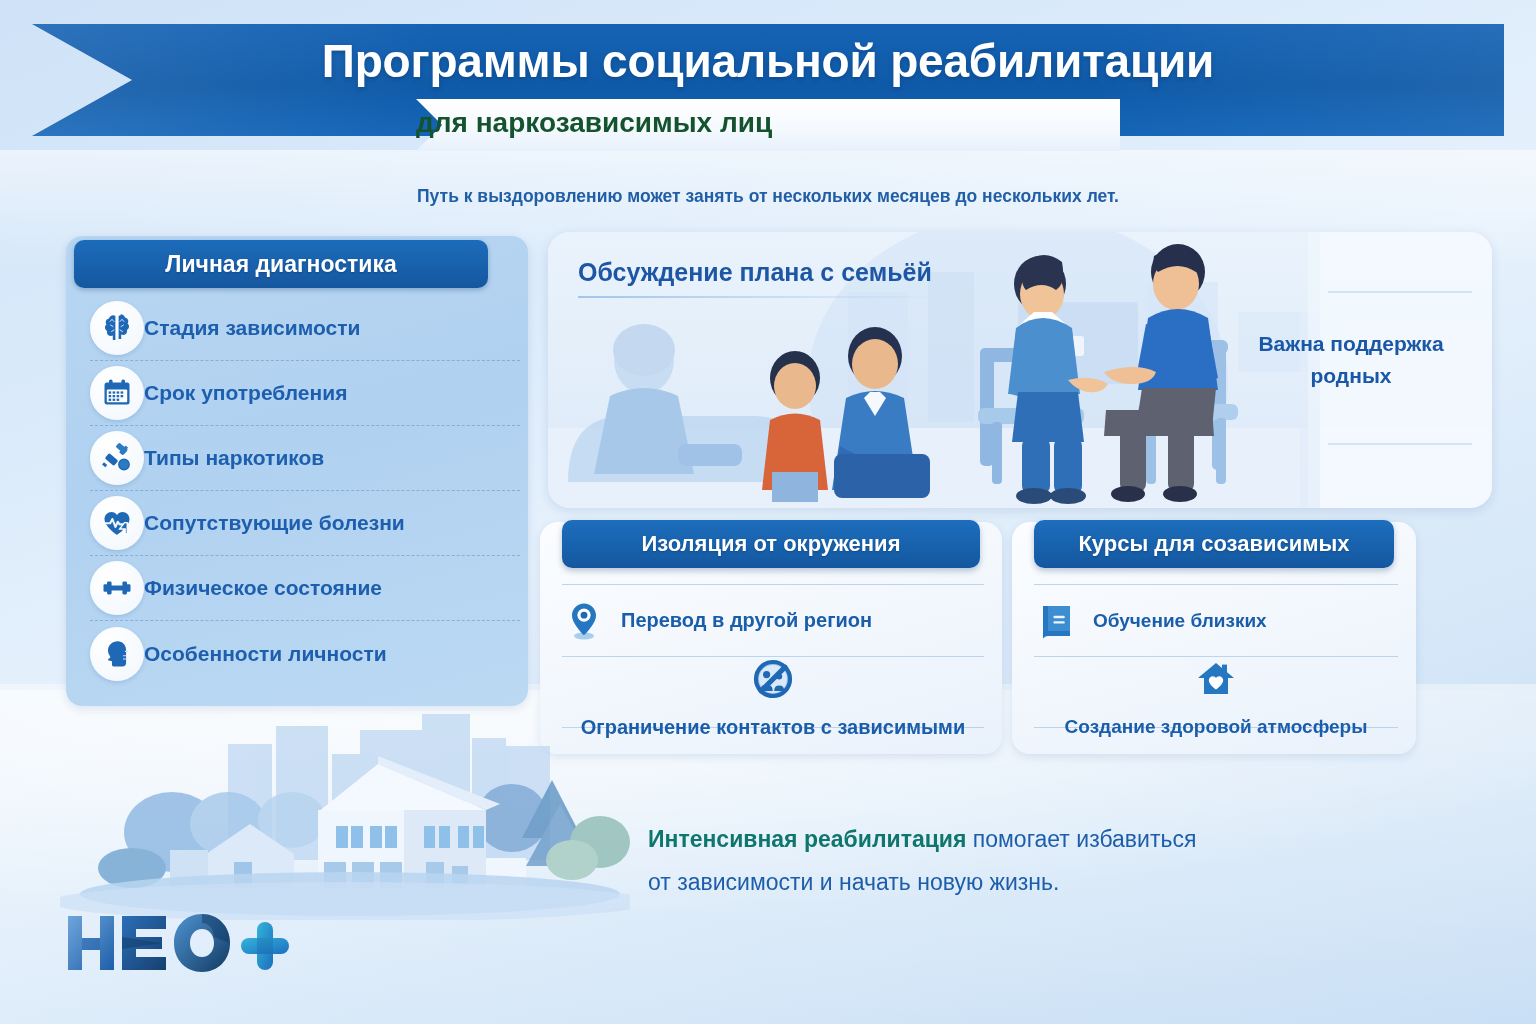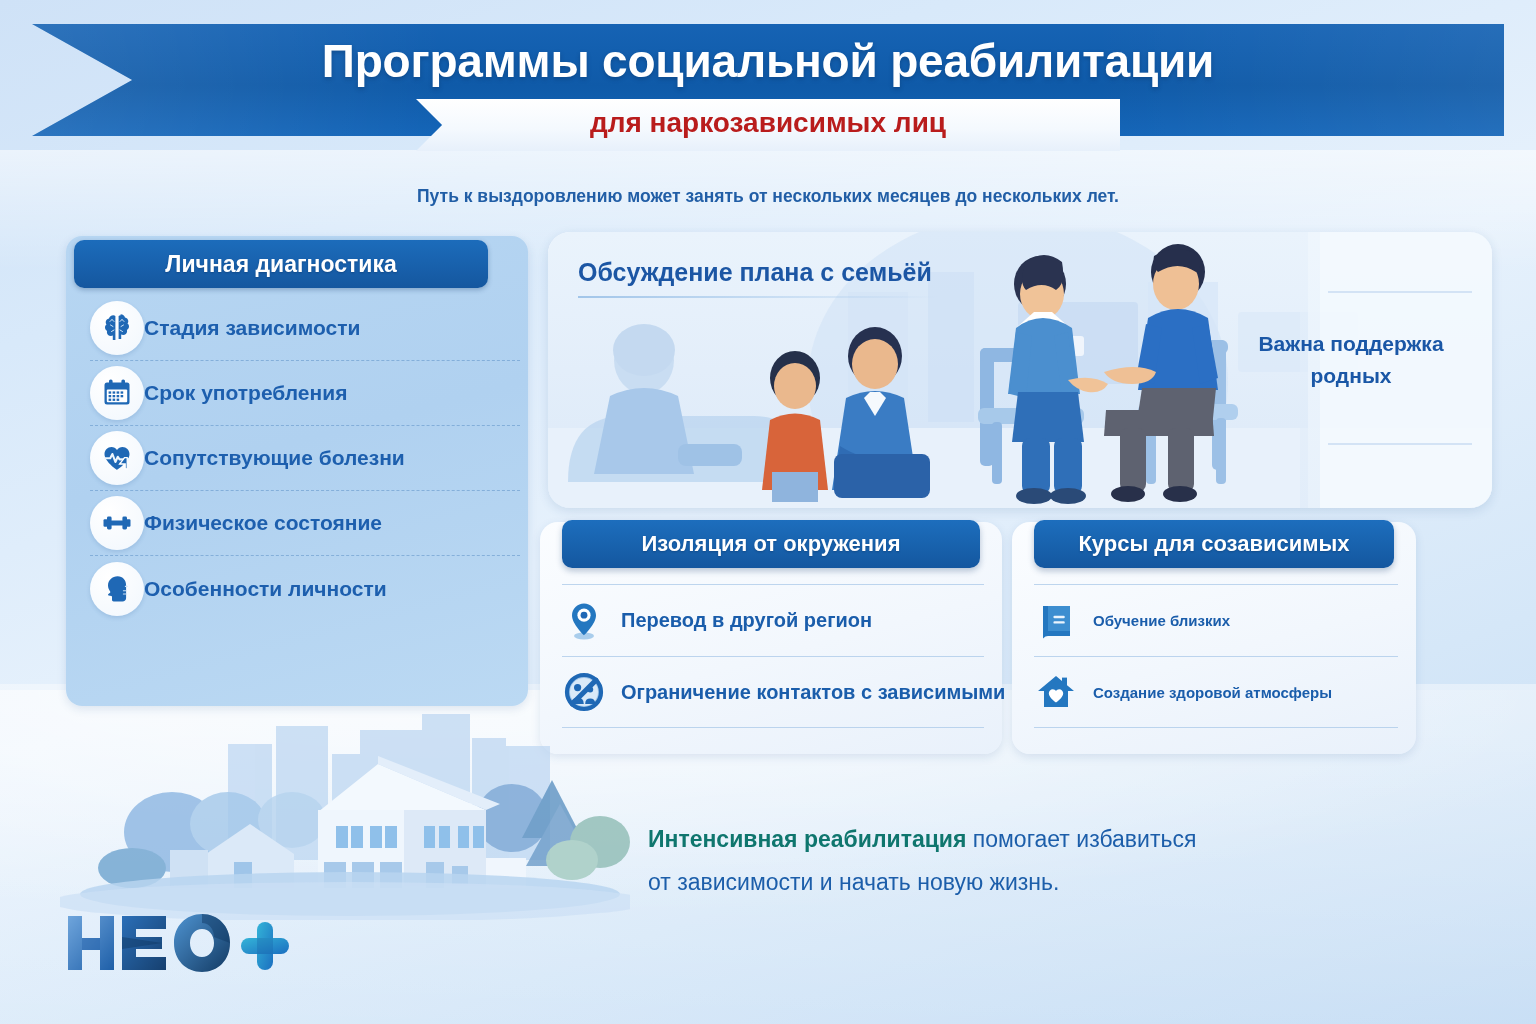--- a/index.html
+++ b/index.html
@@ -50,21 +50,21 @@
   }
   .subribbon {
     position: absolute; left: 416px; width: 704px; top: 99px; height: 52px;
     background: linear-gradient(180deg, #ffffff 0%, #f4f9fe 58%, #e7f0fb 100%);
     clip-path: polygon(0 0, 100% 0, 100% 100%, 96.3% 50%, 100% 100%,
                        0 100%, 3.7% 50%);
     box-shadow: 0 2px 5px rgba(20,70,130,.14);
   }
   .subtitle {
     position: absolute; left: 416px; width: 704px; top: 107px;
-    text-align: center; color: #b91c1c;
+    text-align: left; color: #14532d;
     font-size: 28px; font-weight: bold;
   }
   .lead {
     position: absolute; left: 0; right: 0; top: 186px;
     text-align: center; color: #215ea6;
     font-size: 17.5px; font-weight: 600;
   }
 
   
   .left-panel {
@@ -143,26 +143,26 @@
   }
   .mini-chip-label {
     color: #fff; font-size: 22px; font-weight: bold;
     text-shadow: 0 1px 2px rgba(10,45,90,.4);
   }
   .mini-rows { position: absolute; left: 22px; right: 18px; top: 62px; }
   .mini-row {
     height: 72px; display: flex; align-items: center; gap: 15px;
     border-top: 1.4px solid rgba(170,200,232,.75);
   }
-  .mini-row:last-child { border-bottom: 1.4px solid rgba(170,200,232,.75); }
+  .mini-row:last-child { border-bottom: 1.4px solid rgba(170,200,232,.75); flex-direction: column; }
   .mini-ico { width: 44px; height: 44px; flex: 0 0 44px;
               display: flex; align-items: center; justify-content: center; }
   .mini-ico svg { width: 42px; height: 42px; display: block; }
   .mini-txt { color: #1a5dab; font-size: 20px; font-weight: 600; white-space: nowrap; }
-  #card-courses .mini-txt { font-size: 15px; }
+  #card-courses .mini-txt { font-size: 19px; }
 
   
   .house-art { position: absolute; left: 60px; top: 700px; width: 570px; height: 220px; }
 
   
   .conclusion {
     position: absolute; left: 648px; top: 818px; width: 760px;
     color: #1c5eaa; font-size: 23px; line-height: 1.85; font-weight: 500;
   }
   .conclusion b { font-weight: bold; color: #0f766e; }
@@ -224,20 +224,38 @@
               <rect x="19.6" y="18" width="2.6" height="2.3"></rect>
               <rect x="7.6" y="21.6" width="2.6" height="2.3"></rect>
               <rect x="11.6" y="21.6" width="2.6" height="2.3"></rect>
               <rect x="15.6" y="21.6" width="2.6" height="2.3"></rect>
             </g>
           </svg>
       </span>
       <span class="diag-txt">Срок употребления</span>
     </div>
 
+    <div class="diag-row">
+      <span class="diag-ico">
+        <svg viewBox="0 0 32 32">
+            <g fill="#2b7ac4">
+              <rect x="15" y="3.5" width="11.5" height="5.6" rx="1.2" transform="rotate(40 20.7 6.3)"></rect>
+              <rect x="18.4" y="9.2" width="5" height="3" rx="1" transform="rotate(40 20.9 10.7)"></rect>
+              <path d="M24.5 3.5l2.6 2.2-2 2.4-2.6-2.2z"></path>
+            </g>
+            <g fill="#1f68b5">
+              <rect x="4.5" y="14" width="12" height="7" rx="1.6" transform="rotate(40 10.5 17.5)"></rect>
+              <path d="M3 20.2l3.2 2.7-1.9 2.3-3.2-2.7z"></path>
+            </g>
+            <circle cx="23" cy="22.5" r="5.2" fill="#2b7ac4"></circle>
+            <circle cx="23" cy="22.5" r="5.2" fill="none" stroke="#1f68b5" stroke-width="1.4"></circle>
+          </svg>
+      </span>
+      <span class="diag-txt">Типы наркотиков</span>
+    </div>
 
     <div class="diag-row">
       <span class="diag-ico">
         <svg viewBox="0 0 32 32">
             <path fill="#1f68b5" d="M16 28S3.5 19.8 3.5 12.1C3.5 7.9 6.7 5 10.4 5c2.3 0 4.4 1.2 5.6 3.1C17.2 6.2 19.3 5 21.6 5c3.7 0 6.9 2.9 6.9 7.1C28.5 19.8 16 28 16 28z"></path>
             <path fill="none" stroke="#eef6fd" stroke-width="2.1" stroke-linejoin="round" stroke-linecap="round" d="M4 16.2h5.2l2.2-4.2 3 8 2.4-5.2 1.8 2.6h8.8"></path>
             <g fill="#1f68b5" stroke="#fff" stroke-width="1.5">
               <path d="M23.2 16.2v10M19.2 21.2h8.4" stroke-linecap="round"></path>
             </g>
             <path fill="#1f68b5" d="M23.6 15.6 18.6 22h5.6v4.8h2V15.6z"></path>

